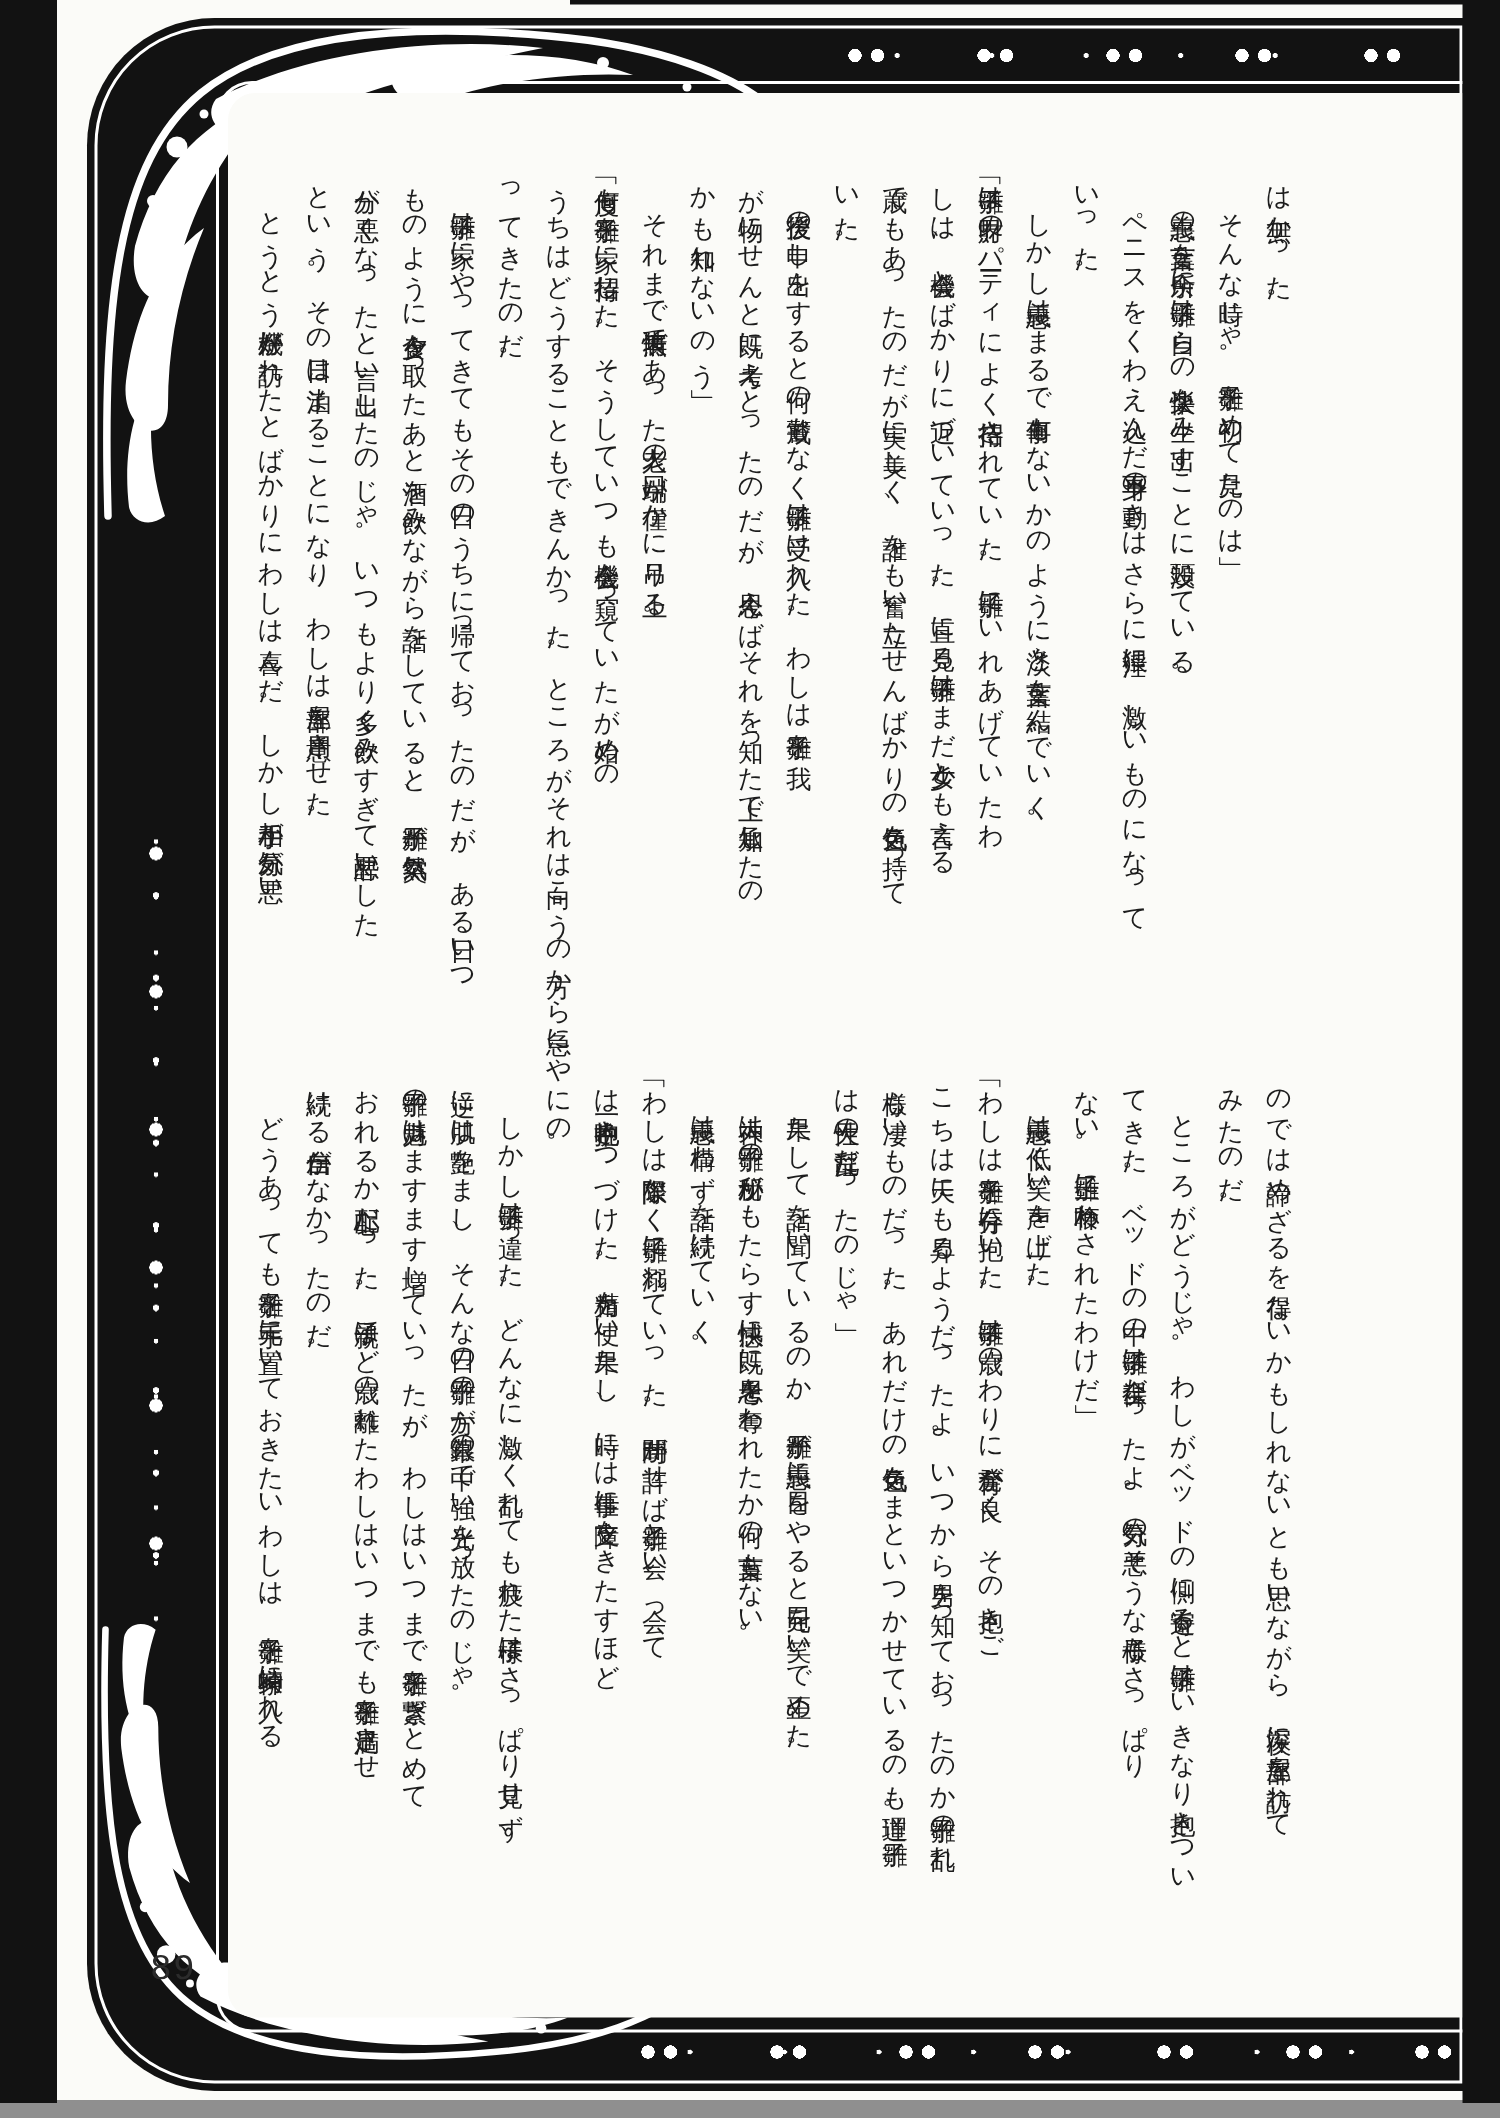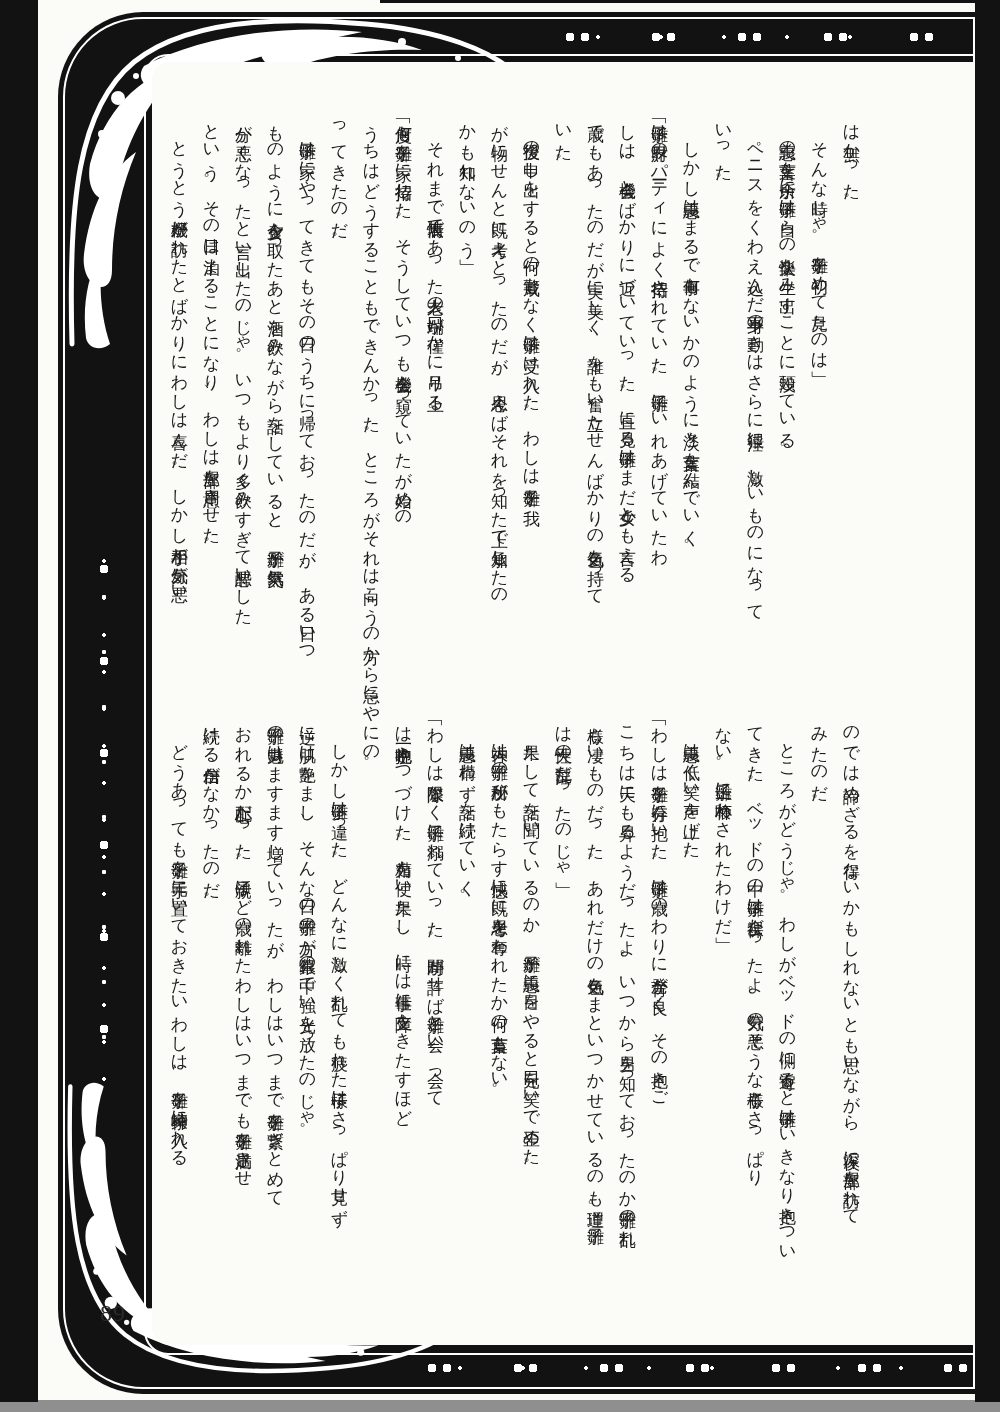--- a/index.html
+++ b/index.html
@@ -74,21 +74,21 @@
   .band-top{top:113px;}
   .band-bottom{top:715px;}
   .vline{
     line-height:32px;
     white-space:nowrap;
     letter-spacing:0;
   }
 
   .page-number{
     position:absolute;left:100px;top:1300px;
-    font-family:Liberation Serif, serif;
+    font-family:Liberation Mono, monospace;
     font-size:24px;color:#2b2b2b;letter-spacing:1px;
   }
 </style>
 </head>
 <body>
 
 <div class="page">
 
   <div class="frame">
     <div class="dots dots-h dots-top"></div>

